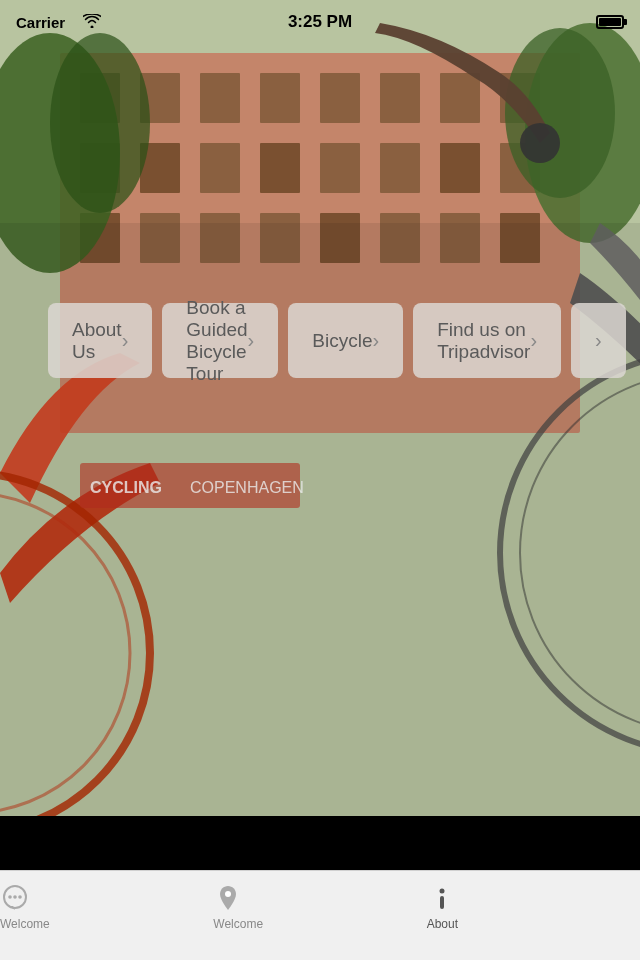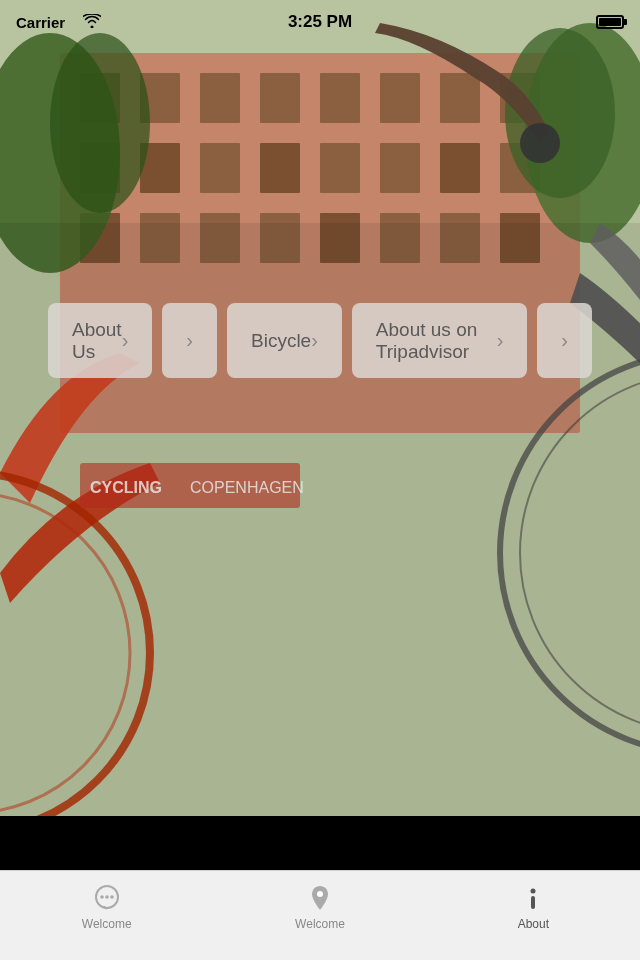--- a/index.html
+++ b/index.html
@@ -148,21 +148,21 @@
       border-top: 1px solid #d0d0d0;
       display: flex;
       align-items: flex-start;
       padding-top: 8px;
       z-index: 100;
     }
     .tab-item {
       flex: 1;
       display: flex;
       flex-direction: column;
-      align-items: center;
+      align-items: flex-start;
       gap: 4px;
       cursor: pointer;
       padding-top: 4px;
     }
     .tab-icon {
       width: 30px;
       height: 30px;
       display: flex;
       align-items: center;
       justify-content: center;
@@ -277,30 +277,31 @@
 </div>
 
 <div id="menu-container">
 
   <div class="menu-item">
     <span class="menu-item-label">About Us</span>
     <span class="chevron">›</span>
   </div>
 
   <div class="menu-item">
+    <span class="menu-item-label">Book a Guided Bicycle Tour</span>
     <span class="chevron">›</span>
   </div>
 
   <div class="menu-item">
     <span class="menu-item-label">Bicycle</span>
     <span class="chevron">›</span>
   </div>
 
   <div class="menu-item">
-    <span class="menu-item-label">About us on Tripadvisor</span>
+    <span class="menu-item-label">Find us on Tripadvisor</span>
     <span class="chevron">›</span>
   </div>
 
   <div class="menu-item">
     <span class="chevron">›</span>
   </div>
 </div>
 
 <div id="tab-bar">
 

